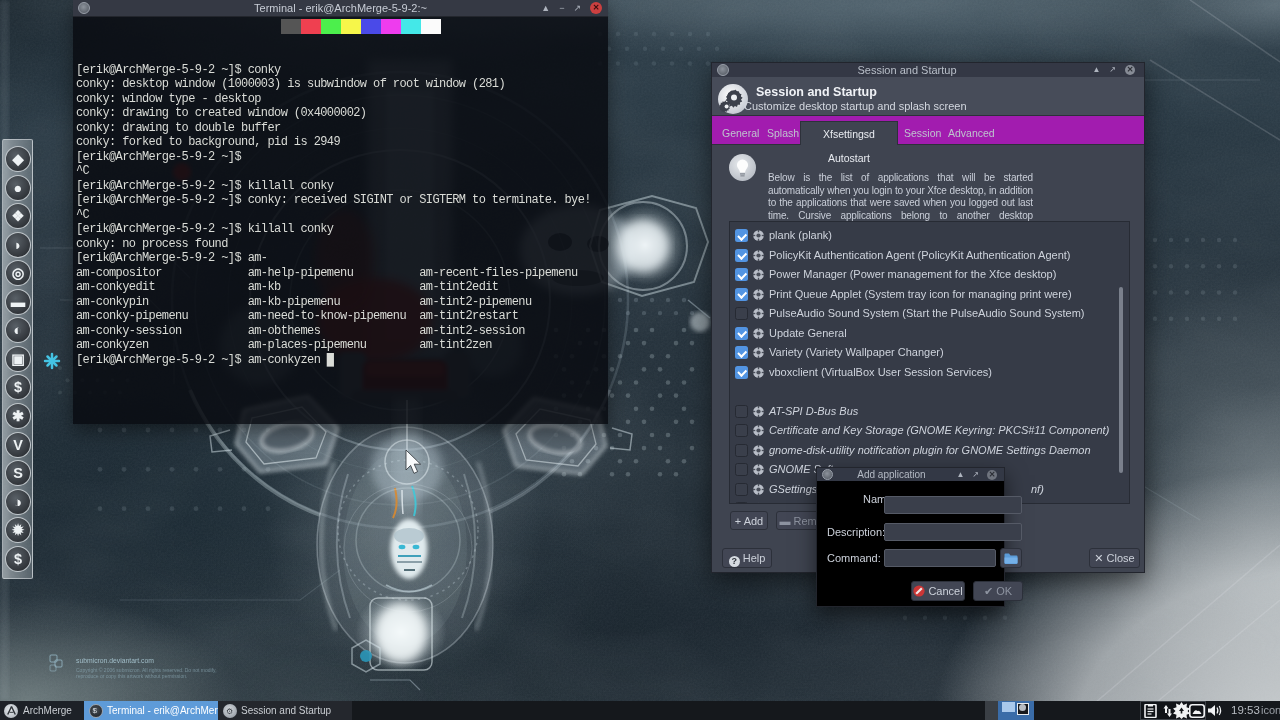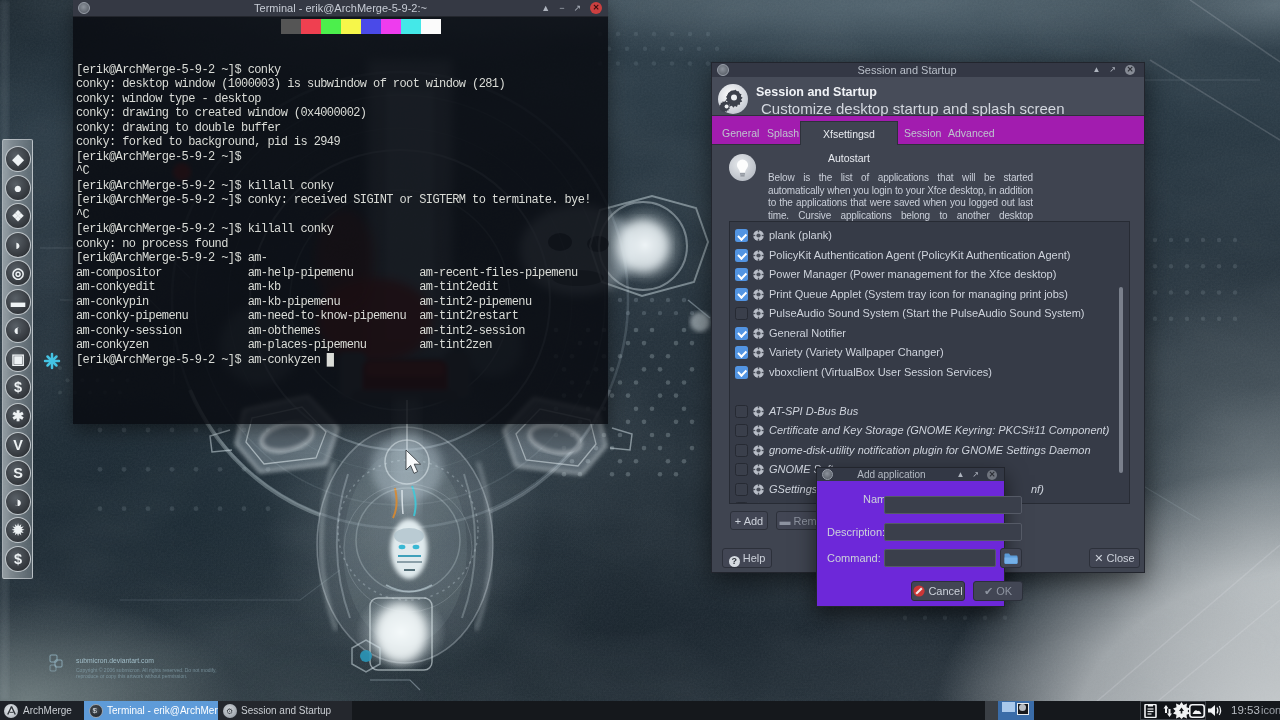--- a/index.html
+++ b/index.html
@@ -106,21 +106,21 @@
 .rtxt { position:absolute; left:39px; top:3px; font-size:11px; color:#ced3dc; white-space:nowrap; }
 .ital { font-style:italic; }
 .sbar { position:absolute; right:6px; top:65px; width:4px; height:186px; background:#7a808c; border-radius:2px; }
 .btn {
   position:absolute; background:#424654; border:1px solid #2c303a; border-radius:3px;
   color:#ccd1da; font-size:11px; text-align:center;
 }
 
 #addapp {
   position:absolute; left:816px; top:467px; width:189px; height:140px;
-  background:#6d28d9; border:1px solid #22252d;
+  background:#000000; border:1px solid #22252d;
   box-shadow:0 8px 20px rgba(0,0,0,0.55);
   font-size:11px; color:#ccd1da;
 }
 #addapp .tb { height:13px; background:#333845; position:relative; color:#b4bac4; font-size:10px; }
 .inp { position:absolute; background:#3a3f4b; border:1px solid #555a66; border-radius:2px; }
 .albl { position:absolute; left:10px; font-size:11px; color:#ccd1da; }
 
 #taskbar {
   position:absolute; left:0; top:701px; width:1280px; height:19px;
   background:#15181c; color:#c4c8cd; font-size:11px;
@@ -554,21 +554,21 @@
             <circle cx="16" cy="13.5" r="7.2"></circle>
           </g>
         <circle cx="16" cy="13.5" r="3" fill="#eef1f4"></circle>
         <g fill="#3c414c">
             <path d="M7.5 16.5 l0.7 1.5 1.6-0.3 0.1 1.6 1.6 0.3 -0.5 1.5 1.3 0.9 -1.1 1.1 0.8 1.4 -1.5 0.5 0.1 1.6 -1.6-0.1 -0.5 1.5 -1.4-0.7 -1 1.2 -0.9-1.3 -1.5 0.6 -0.2-1.6 -1.6-0.2 0.5-1.5 -1.3-0.9 1-1.2 -0.8-1.4 1.5-0.6 -0.1-1.6 1.6 0 0.4-1.5 1.4 0.7 Z"></path>
           </g>
         <circle cx="8.6" cy="22.6" r="2" fill="#eef1f4"></circle>
       </svg>
     </span>
     <div style="position:absolute;left:44px;top:8px;font-size:12.5px;font-weight:bold;color:#f0f2f6;">Session and Startup</div>
-    <div style="position:absolute;left:49px;top:23px;font-size:15px;color:#d3d7df;">Customize desktop startup and splash screen</div>
+    <div style="position:absolute;left:32px;top:23px;font-size:11px;color:#d3d7df;">Customize desktop startup and splash screen</div>
   </div>
   <div class="tabs">
     <span class="tab" style="left:10px;">General</span>
     <span class="tab" style="left:55px;">Splash</span>
     <span class="tab sel" style="left:88px; width:98px; font-size:10.5px;">Xfsettingsd Autostart</span>
     <span class="tab" style="left:192px;">Session</span>
     <span class="tab" style="left:236px;">Advanced</span>
   </div>
   <span class="infoico">
     <svg width="27" height="27" viewBox="0 0 27 27">
@@ -632,21 +632,21 @@
         <svg class="ricon" viewBox="0 0 16 16">
           <circle cx="8" cy="8" r="6.5" fill="#b9bec8"></circle>
           <circle cx="8" cy="8" r="2.6" fill="#4a4f5a"></circle>
           <g stroke="#4a4f5a" stroke-width="1.6">
             <line x1="8" y1="1" x2="8" y2="4"></line>
             <line x1="8" y1="12" x2="8" y2="15"></line>
             <line x1="1" y1="8" x2="4" y2="8"></line>
             <line x1="12" y1="8" x2="15" y2="8"></line>
           </g>
         </svg>
-        <span class="rtxt">Print Queue Applet (System tray icon for managing print jobs)</span>
+        <span class="rtxt">Print Queue Applet (System tray icon for managing print were)</span>
       </div>
       <div class="row" style="top:82px">
         <span class="cb off"></span>
         <svg class="ricon" viewBox="0 0 16 16">
           <circle cx="8" cy="8" r="6.5" fill="#b9bec8"></circle>
           <circle cx="8" cy="8" r="2.6" fill="#4a4f5a"></circle>
           <g stroke="#4a4f5a" stroke-width="1.6">
             <line x1="8" y1="1" x2="8" y2="4"></line>
             <line x1="8" y1="12" x2="8" y2="15"></line>
             <line x1="1" y1="8" x2="4" y2="8"></line>
@@ -660,21 +660,21 @@
         <svg class="ricon" viewBox="0 0 16 16">
           <circle cx="8" cy="8" r="6.5" fill="#b9bec8"></circle>
           <circle cx="8" cy="8" r="2.6" fill="#4a4f5a"></circle>
           <g stroke="#4a4f5a" stroke-width="1.6">
             <line x1="8" y1="1" x2="8" y2="4"></line>
             <line x1="8" y1="12" x2="8" y2="15"></line>
             <line x1="1" y1="8" x2="4" y2="8"></line>
             <line x1="12" y1="8" x2="15" y2="8"></line>
           </g>
         </svg>
-        <span class="rtxt">General Notifier</span>
+        <span class="rtxt">Update General</span>
       </div>
       <div class="row" style="top:121px">
         <span class="cb on"></span>
         <svg class="ricon" viewBox="0 0 16 16">
           <circle cx="8" cy="8" r="6.5" fill="#b9bec8"></circle>
           <circle cx="8" cy="8" r="2.6" fill="#4a4f5a"></circle>
           <g stroke="#4a4f5a" stroke-width="1.6">
             <line x1="8" y1="1" x2="8" y2="4"></line>
             <line x1="8" y1="12" x2="8" y2="15"></line>
             <line x1="1" y1="8" x2="4" y2="8"></line>

